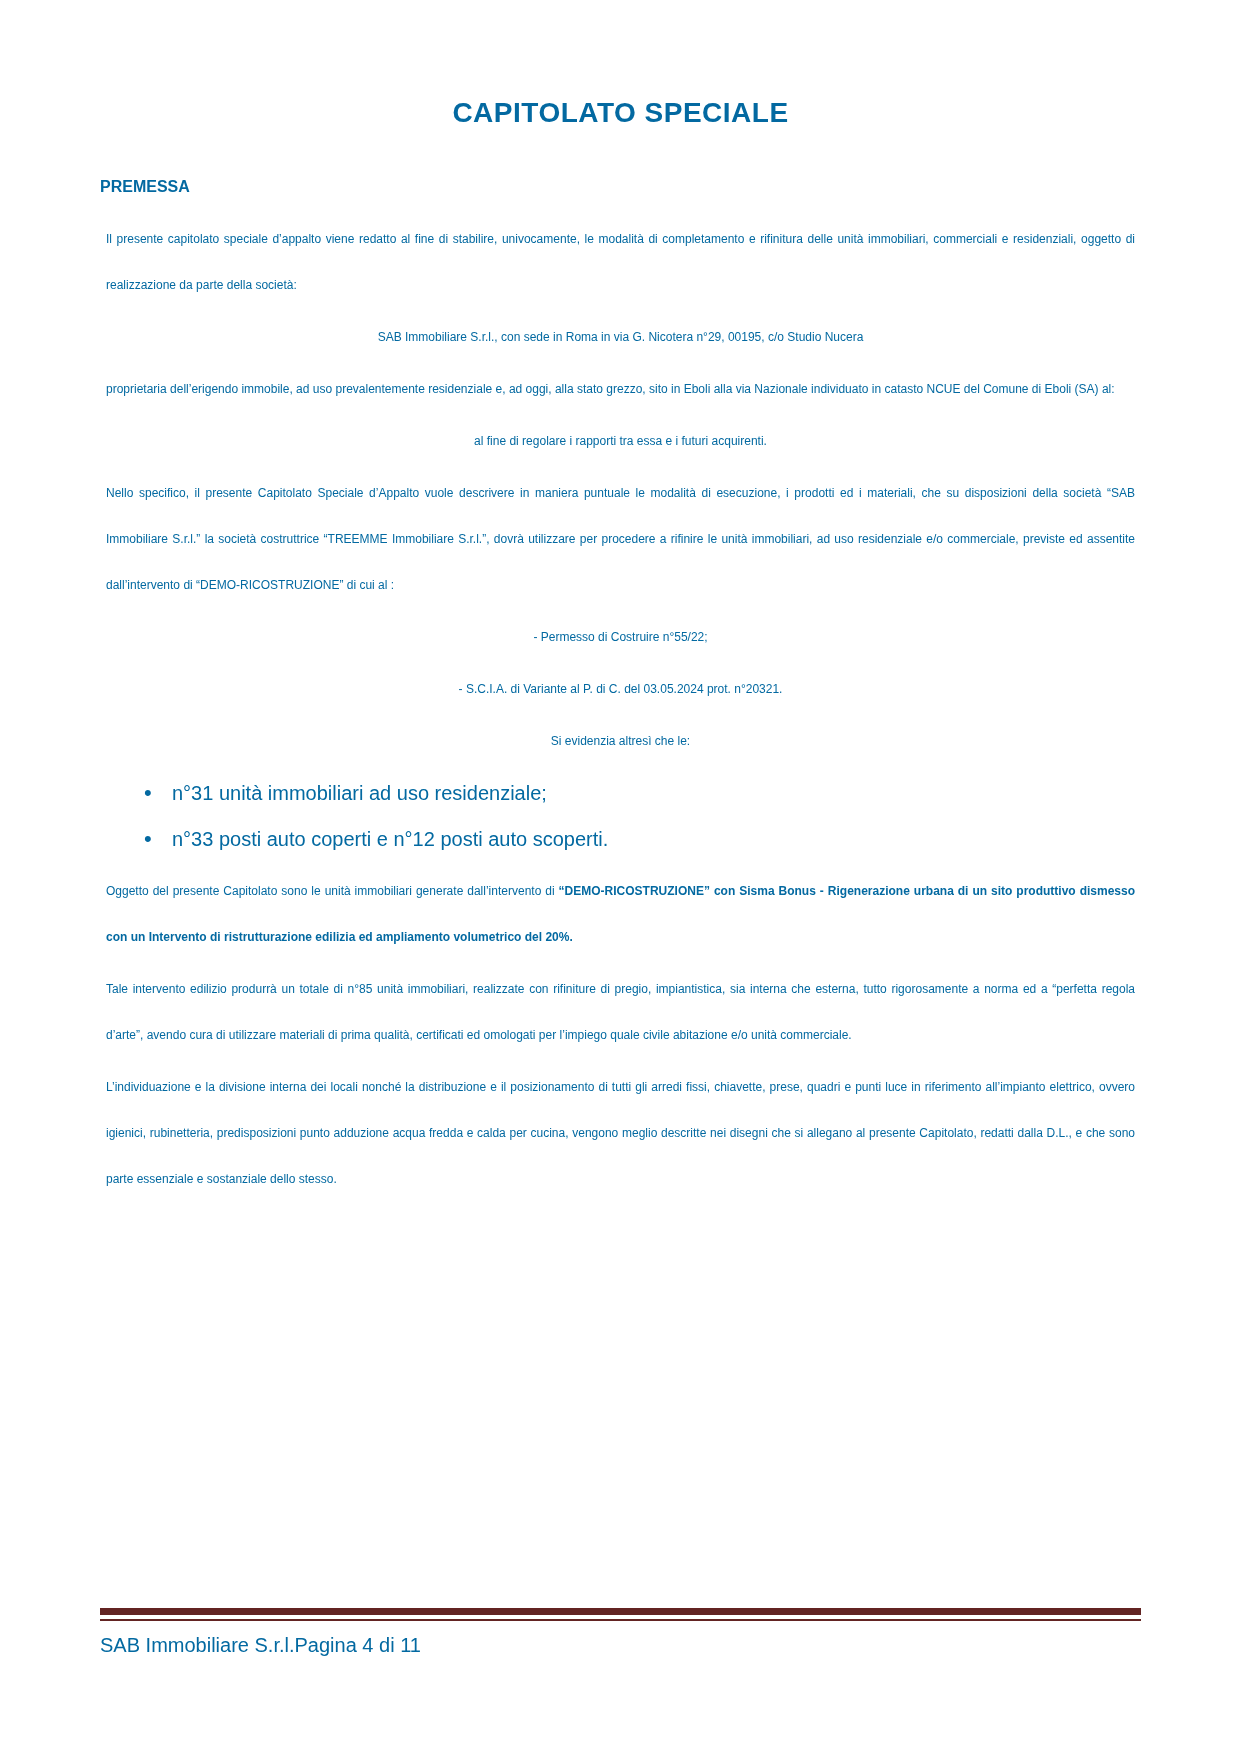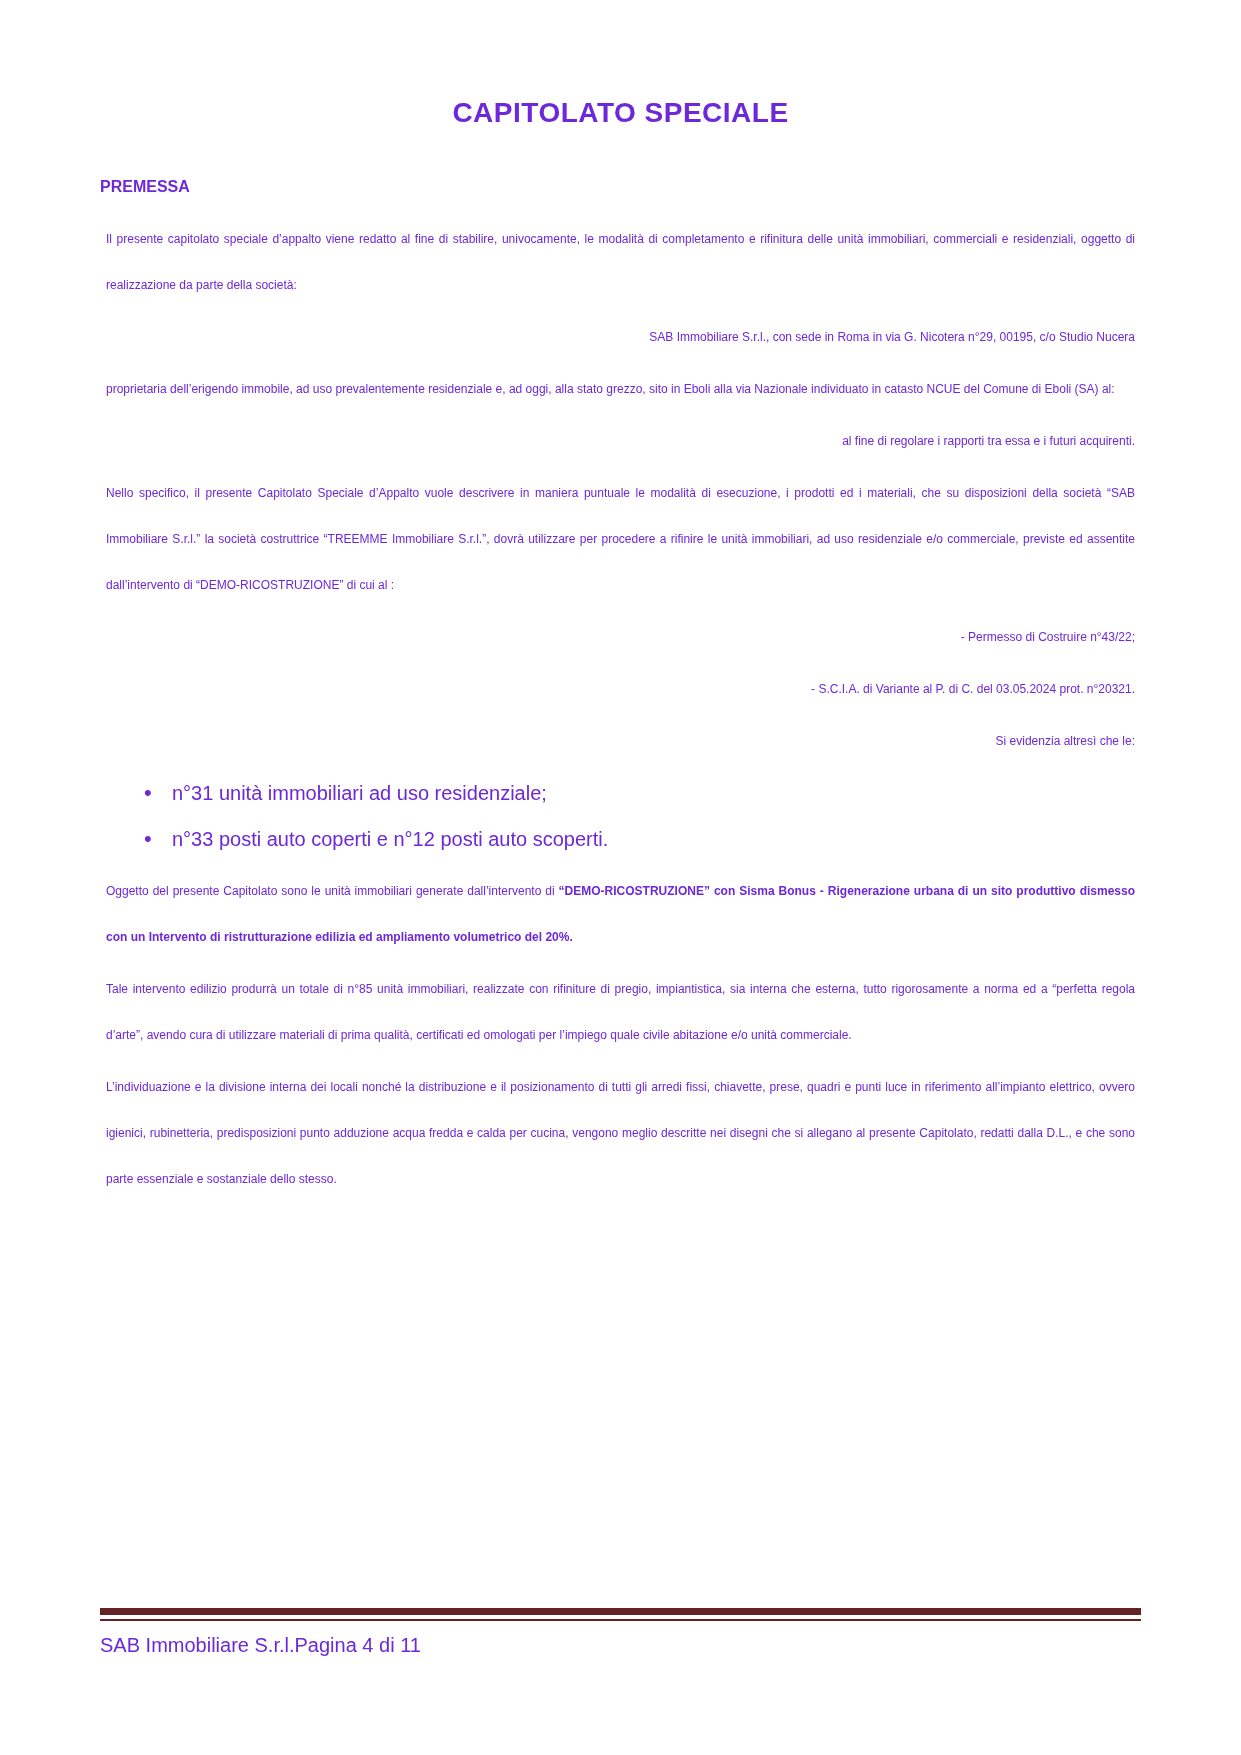--- a/index.html
+++ b/index.html
@@ -5,21 +5,21 @@
   html, body {
     margin: 0;
     padding: 0;
     background: #ffffff;
   }
   .page {
     position: relative;
     width: 1241px;
     height: 1755px;
     background: #ffffff;
-    color: #6d28d9;
+    color: #0369a1;
     font-family: "Liberation Sans", "DejaVu Sans", sans-serif;
     overflow: hidden;
     box-sizing: border-box;
   }
   .content {
     padding: 96px 100px 0 100px;
   }
   .doc-title {
     font-size: 28px;
     font-weight: bold;
@@ -34,21 +34,21 @@
     line-height: 46px;
     margin: 0;
   }
   .para {
     font-size: 12px;
     line-height: 46px;
     margin: 6px;
     text-align: justify;
   }
   .para.no-justify {
-    text-align: right;
+    text-align: center;
   }
   .bullet-list {
     margin: 0;
     padding: 0 0 0 72px;
     list-style: none;
   }
   .bullet-list li {
     font-size: 20px;
     line-height: 46px;
     position: relative;
@@ -95,21 +95,21 @@
 
     <p class="para no-justify">SAB Immobiliare S.r.l., con sede in Roma in via G. Nicotera n°29, 00195, c/o Studio Nucera</p>
 
     <p class="para">proprietaria dell’erigendo immobile, ad uso prevalentemente residenziale e, ad oggi, alla stato grezzo, sito in Eboli alla via Nazionale individuato in catasto NCUE del Comune di Eboli (SA) al:</p>
 
 
     <p class="para no-justify">al fine di regolare i rapporti tra essa e i futuri acquirenti.</p>
 
     <p class="para">Nello specifico, il presente Capitolato Speciale d’Appalto vuole descrivere in maniera puntuale le modalità di esecuzione, i prodotti ed i materiali, che su disposizioni della società “SAB Immobiliare S.r.l.”  la società costruttrice “TREEMME Immobiliare S.r.l.”, dovrà utilizzare per procedere a rifinire le unità immobiliari, ad uso residenziale e/o commerciale, previste ed assentite dall’intervento di “DEMO-RICOSTRUZIONE” di cui al :</p>
 
-    <p class="para no-justify">- Permesso di Costruire n°43/22;</p>
+    <p class="para no-justify">- Permesso di Costruire n°55/22;</p>
 
     <p class="para no-justify">- S.C.I.A. di Variante al P. di C. del 03.05.2024 prot. n°20321.</p>
 
     <p class="para no-justify">Si evidenzia altresì che le:</p>
 
     <ul class="bullet-list">
       <li>n°31 unità immobiliari ad uso residenziale;</li>
       <li>n°33 posti auto coperti e n°12 posti auto scoperti.</li>
     </ul>
 

